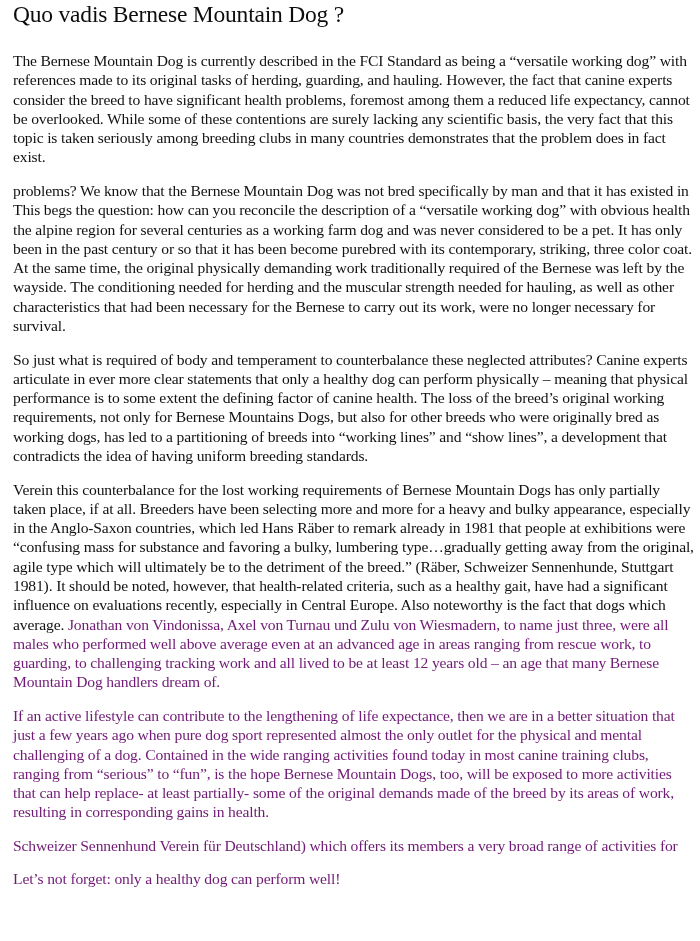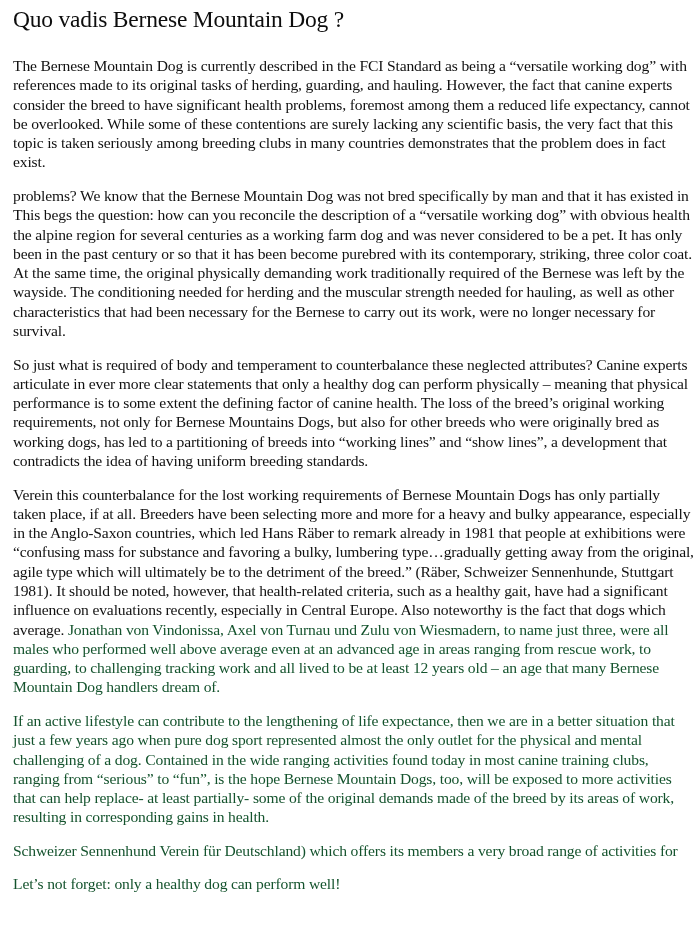--- a/index.html
+++ b/index.html
@@ -16,42 +16,41 @@
       color: #111111;
     }
     .page {
       position: absolute;
       left: 13px;
       top: 0;
       width: 680px;
     }
     .title {
       margin: 0;
-      padding-top: 5px;
       font-size: 23.5px;
       font-weight: normal;
       line-height: 28px;
       color: #0d0d0d;
       letter-spacing: -0.2px;
     }
     .article {
       margin-top: 23px;
     }
     .para {
       margin: 0 0 14.2px 0;
       font-size: 15.6px;
       line-height: 19.3px;
       letter-spacing: -0.15px;
     }
     .line {
       display: block;
       white-space: nowrap;
     }
     .gray {
-      color: #14532d;
+      color: #701a75;
     }
     .dark {
       color: #111111;
     }
   </style>
 </head>
 <body>
 
 <div class="page">
   <h1 class="title">Quo vadis Bernese Mountain Dog ?</h1>

